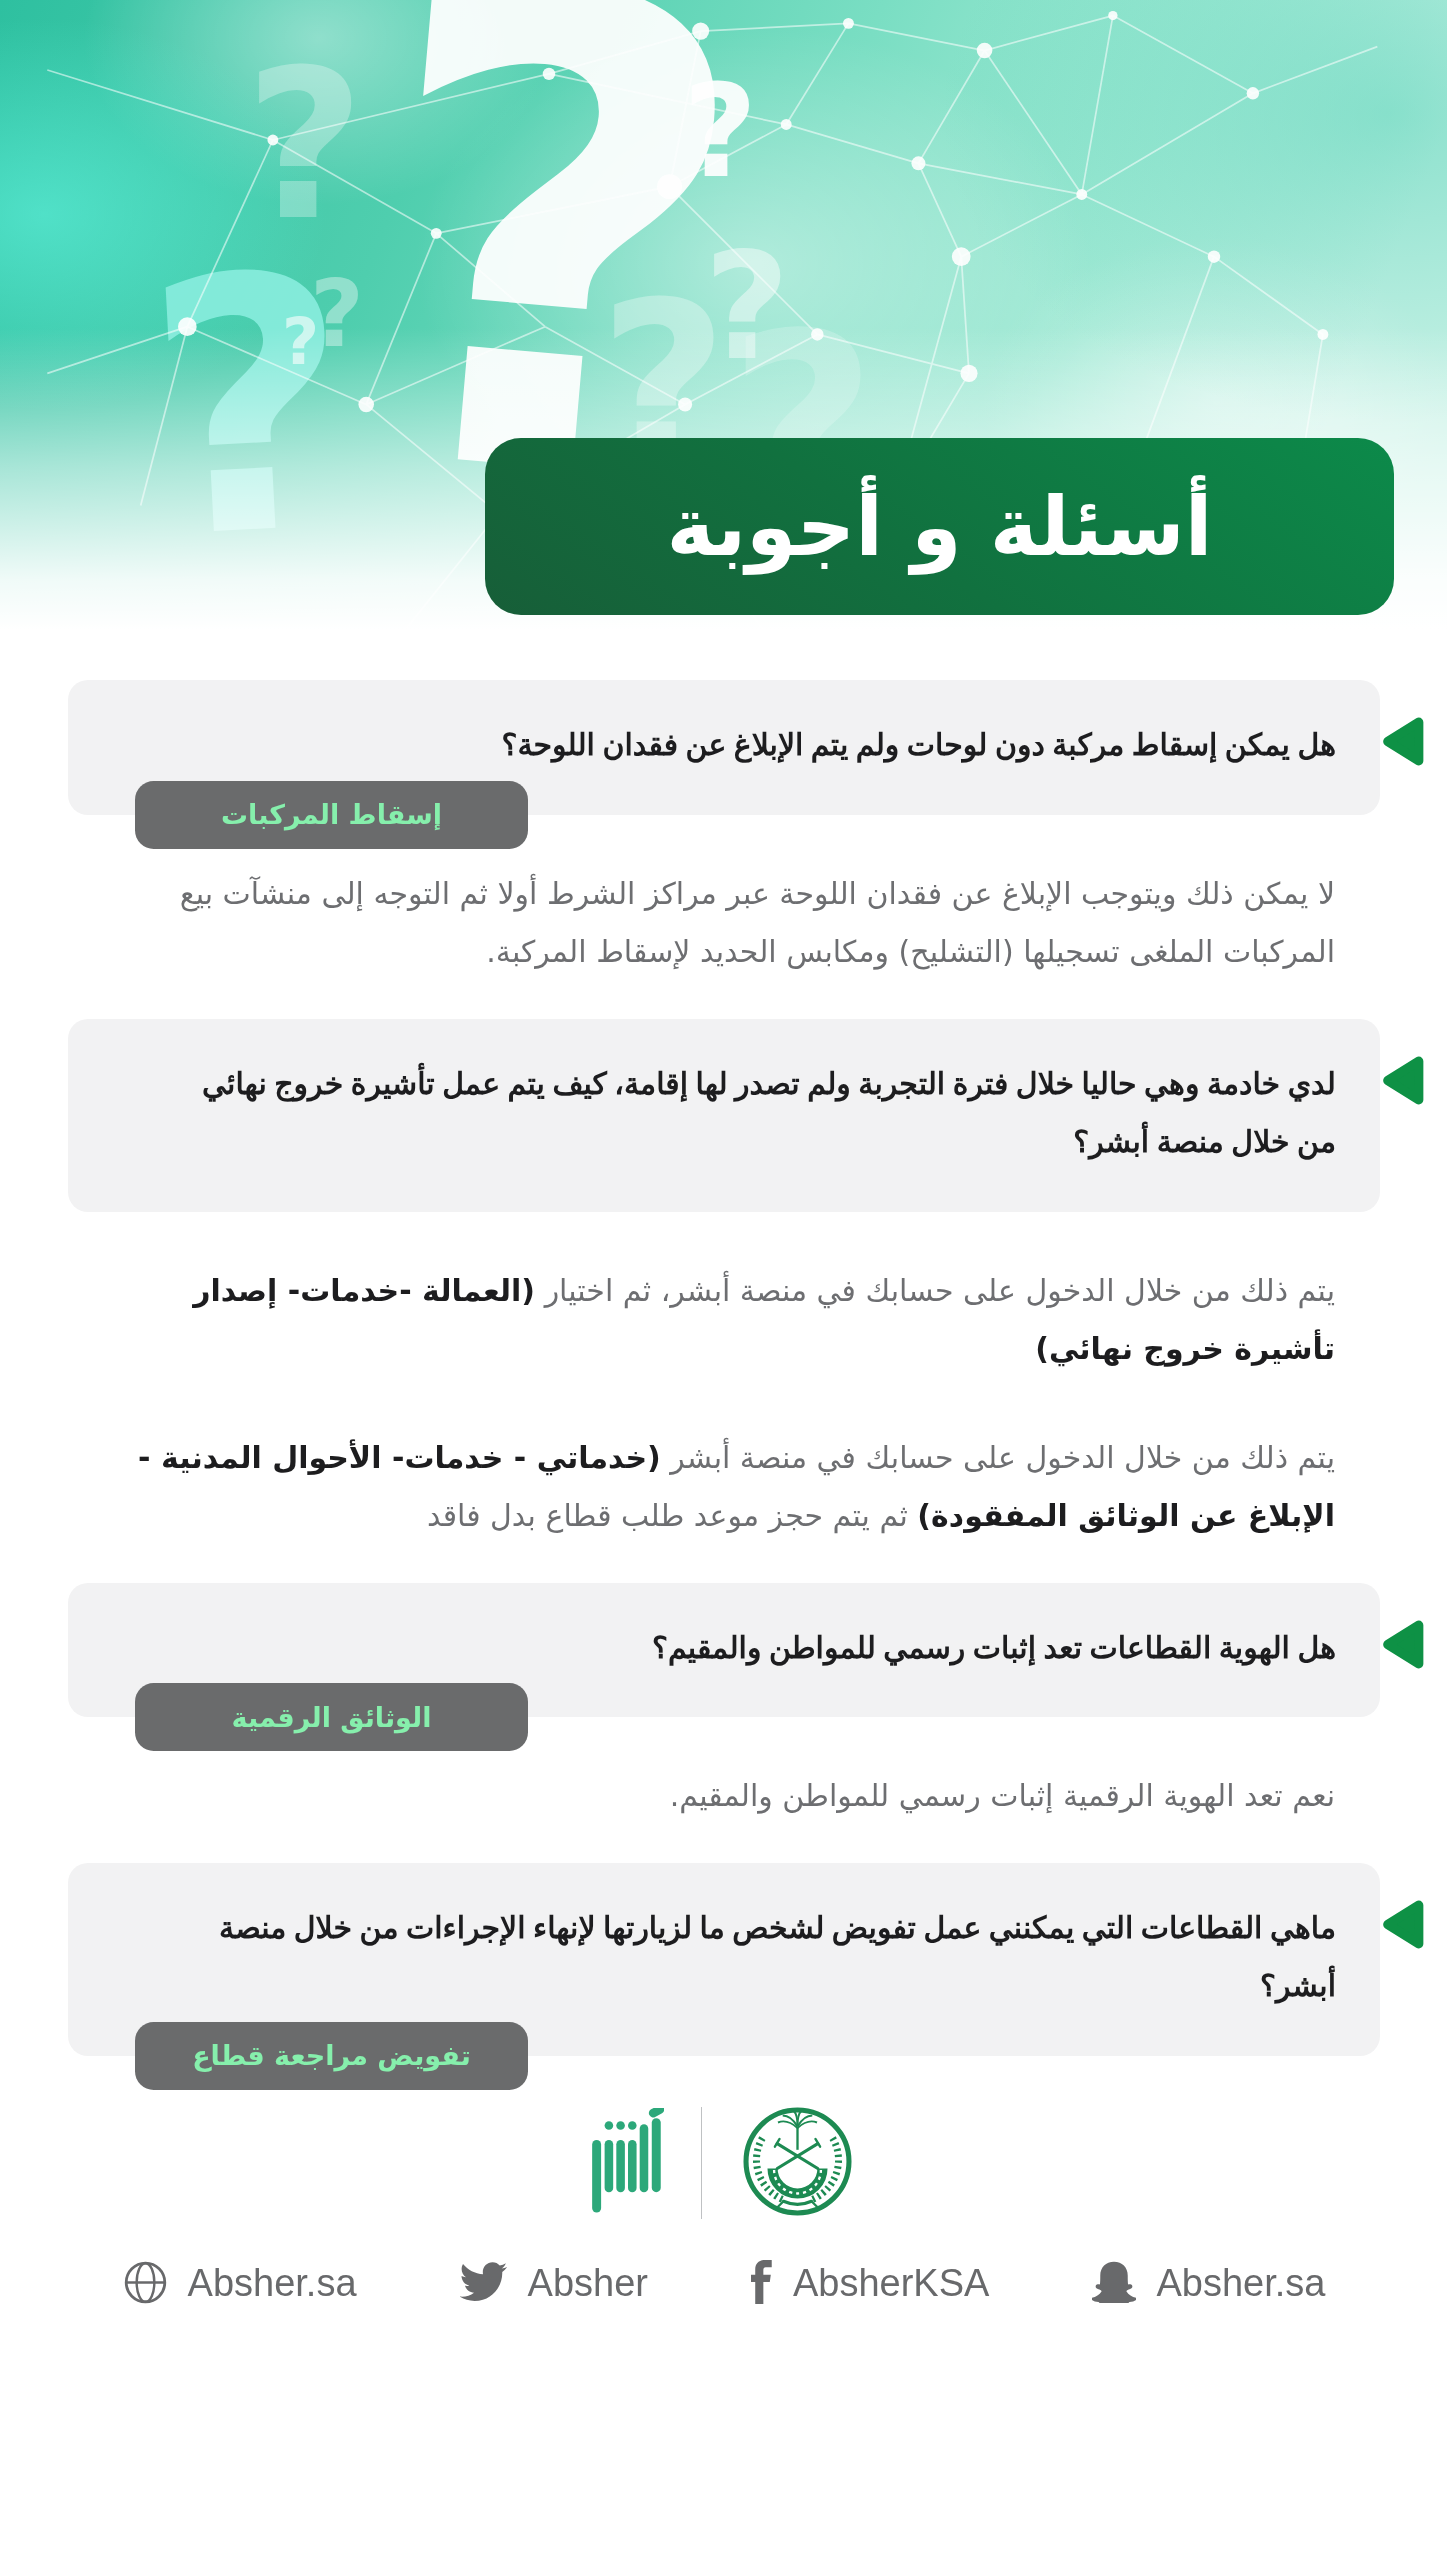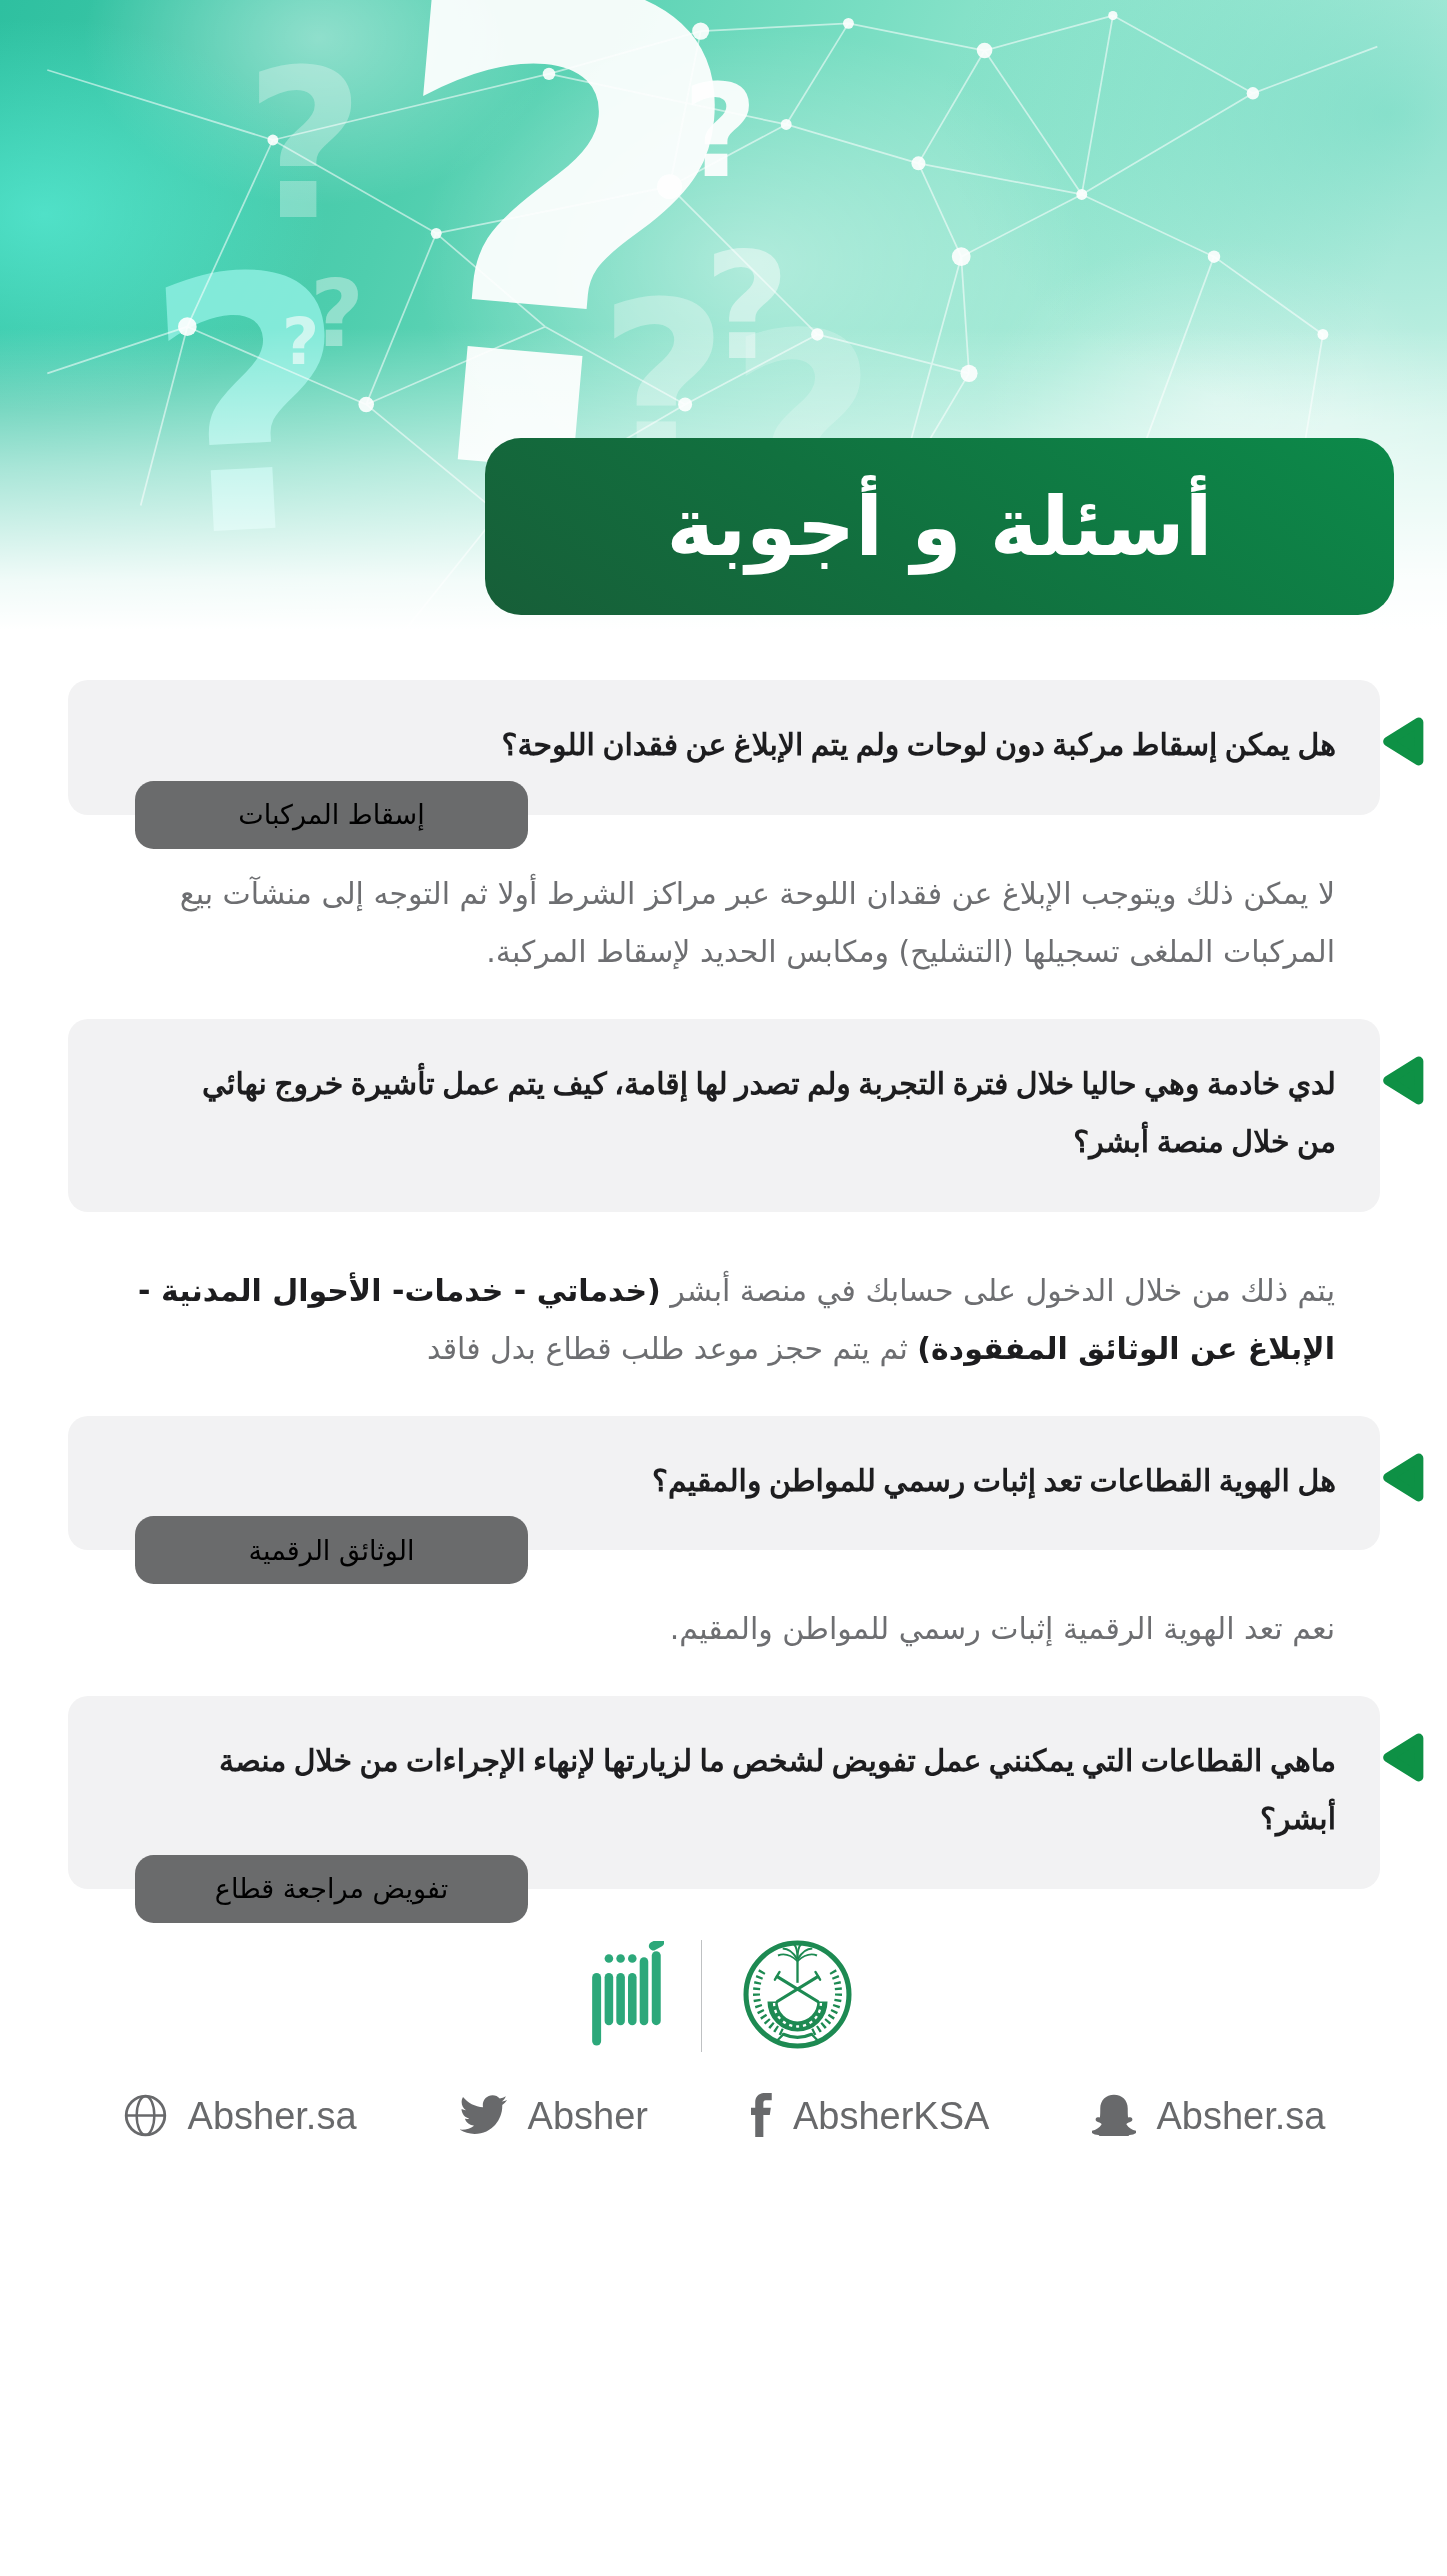--- a/index.html
+++ b/index.html
@@ -64,21 +64,21 @@
     padding-left:70px;
     font-family:Liberation Serif, serif;
   }
   .q-arrow { position:absolute; right:-45px; top:36px; width:45px; height:51px; }
   .q-arrow svg { display:block; width:45px; height:51px; }
   .badge {
     position:absolute; left:67px; bottom:-34px; height:68px; min-width:393px;
     padding:0 45px; border-radius:18.7px; background:#6a6b6c;
     display:flex; align-items:center; justify-content:center;
   }
-  .badge span { color:#000000; font-size:27px; font-weight:400; direction:rtl; white-space:nowrap; }
+  .badge span { color:#86efac; font-size:27px; font-weight:700; direction:rtl; white-space:nowrap; }
   .answer {
     direction:rtl; text-align:right; margin:50px 45px 0 45px;
     color:#6d6e71; font-size:30px; line-height:1.95;
   }
   .answer .seg-bold { color:#1d1d1f; font-weight:700; }
 
   
   .brandbar { display:flex; align-items:center; justify-content:center; gap:37px; margin-top:47px; }
   .brand-divider { width:1.6px; height:112px; background:#bfc1c3; }
   .social {
@@ -210,20 +210,23 @@
 
   <section class="faq-item">
     <div class="q-card">
       <div class="q-text">لدي خادمة وهي حاليا خلال فترة التجربة ولم تصدر لها إقامة، كيف يتم عمل تأشيرة خروج نهائي من خلال منصة أبشر؟</div>
       <span class="q-arrow">
         <svg viewBox="0 0 58 66">
             <path d="M50 8 L10 33 L50 58 Z" fill="#0e9145" stroke="#0e9145" stroke-width="12" stroke-linejoin="round"></path>
           </svg>
       </span>
     </div>
+    <div class="answer">
+        <div><span>يتم ذلك من خلال الدخول على حسابك في منصة أبشر، ثم اختيار </span><span class="seg-bold">(العمالة -خدمات- إصدار تأشيرة خروج نهائي)</span></div>
+      </div>
   </section>
 
   <section class="faq-item">
     <div class="answer">
         <div><span>يتم ذلك من خلال الدخول على حسابك في منصة أبشر </span><span class="seg-bold">(خدماتي - خدمات- الأحوال المدنية - الإبلاغ عن الوثائق المفقودة)</span><span> ثم يتم حجز موعد طلب قطاع بدل فاقد</span></div>
       </div>
   </section>
 
   <section class="faq-item">
     <div class="q-card">

